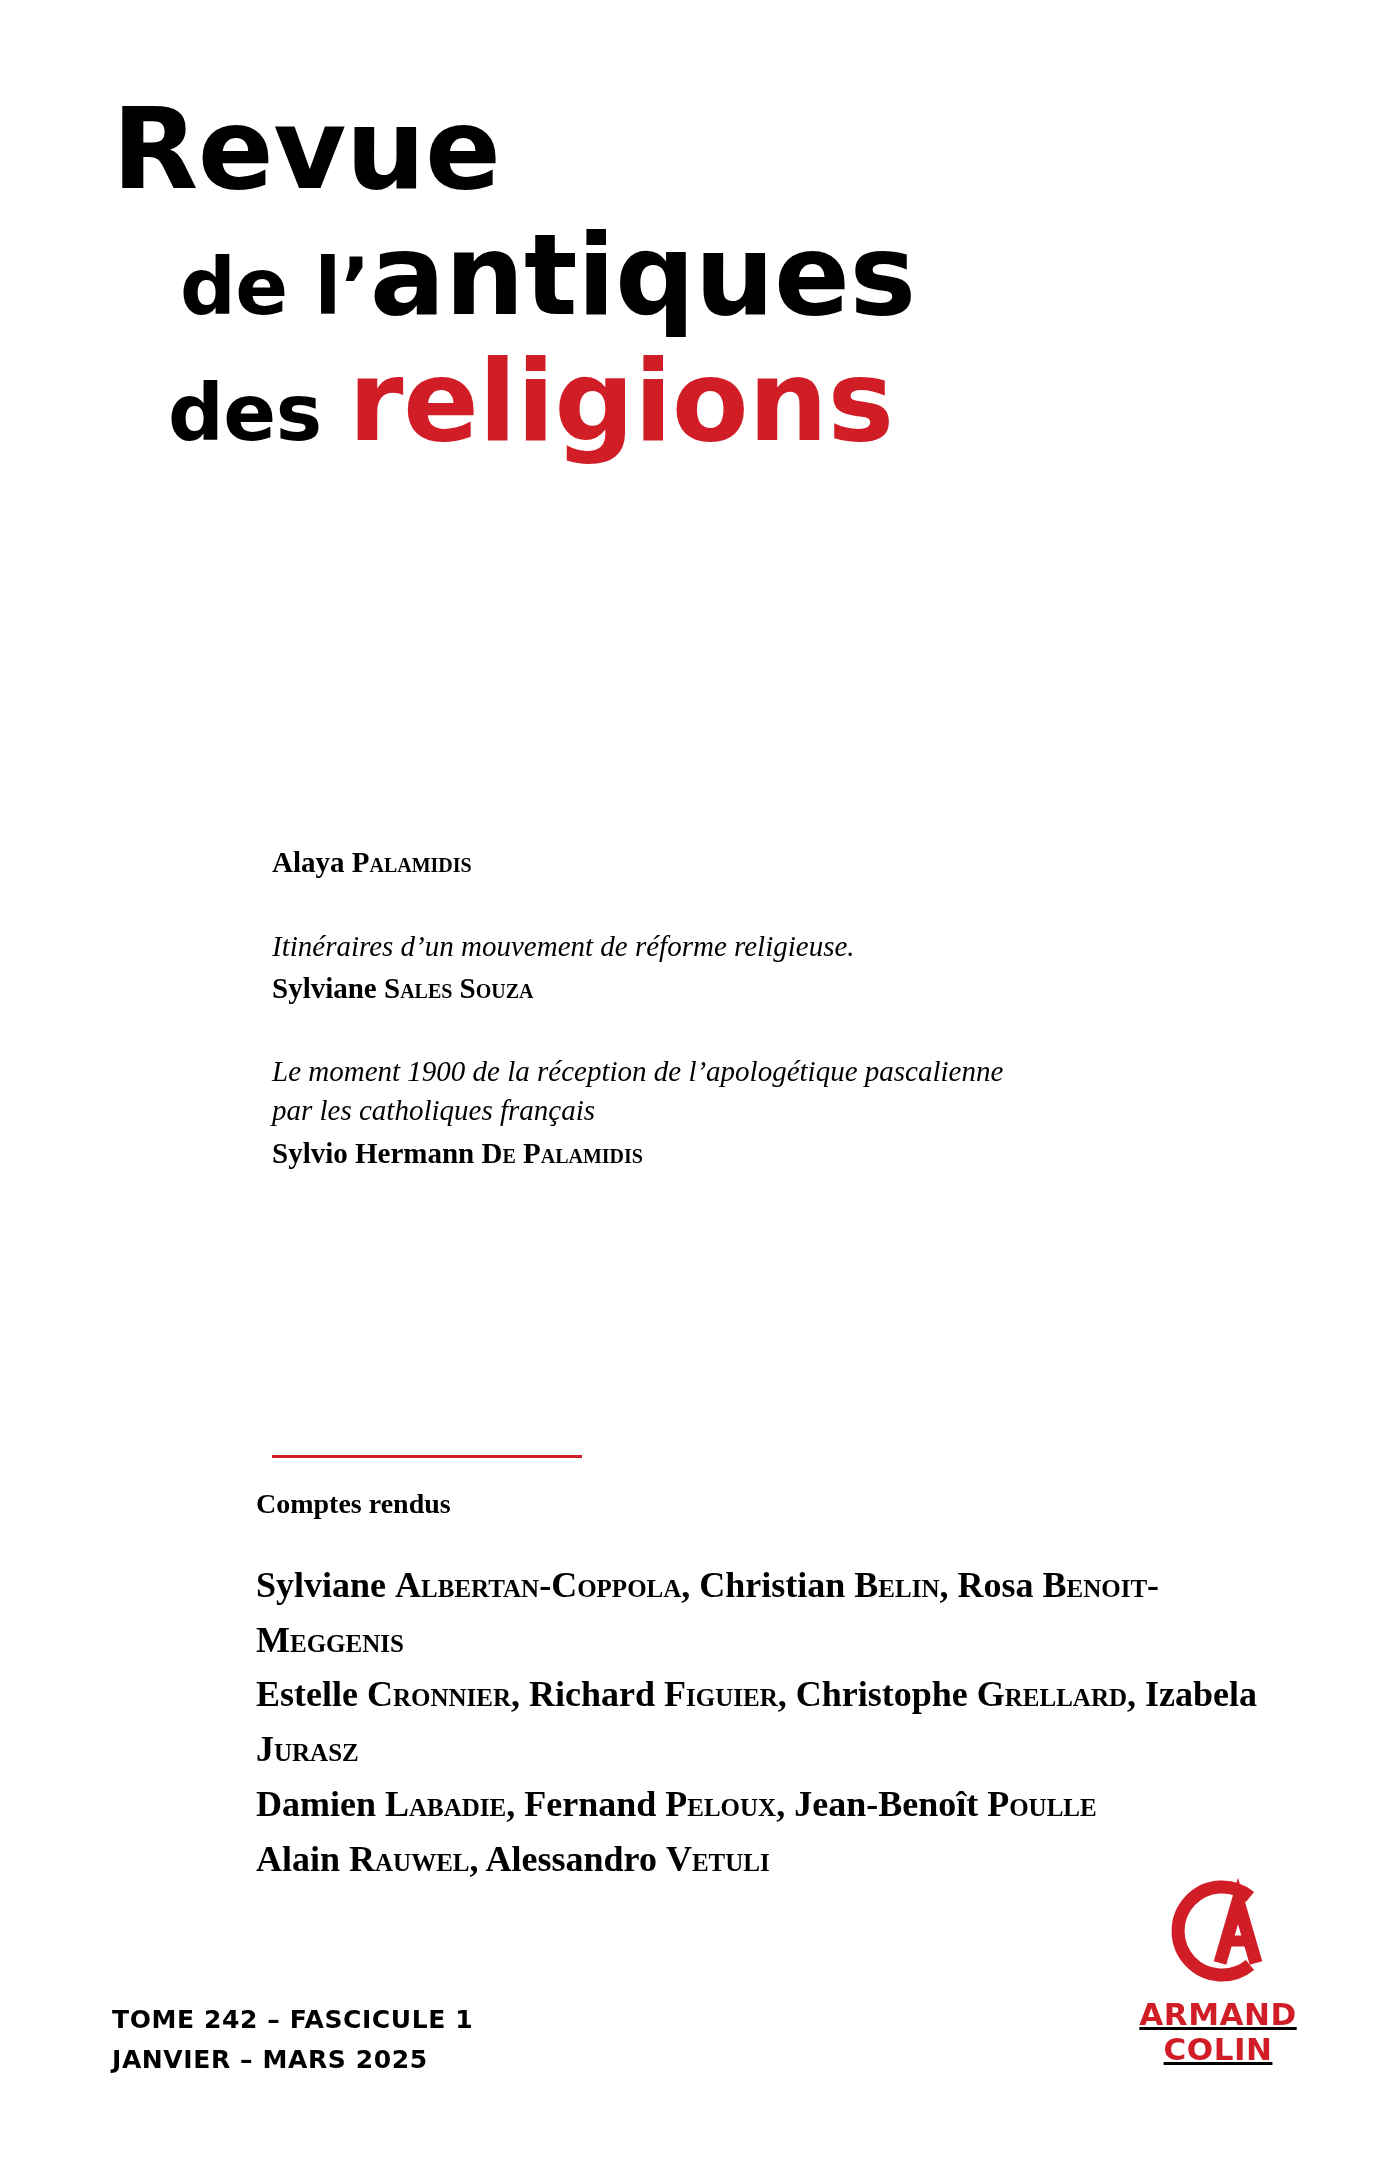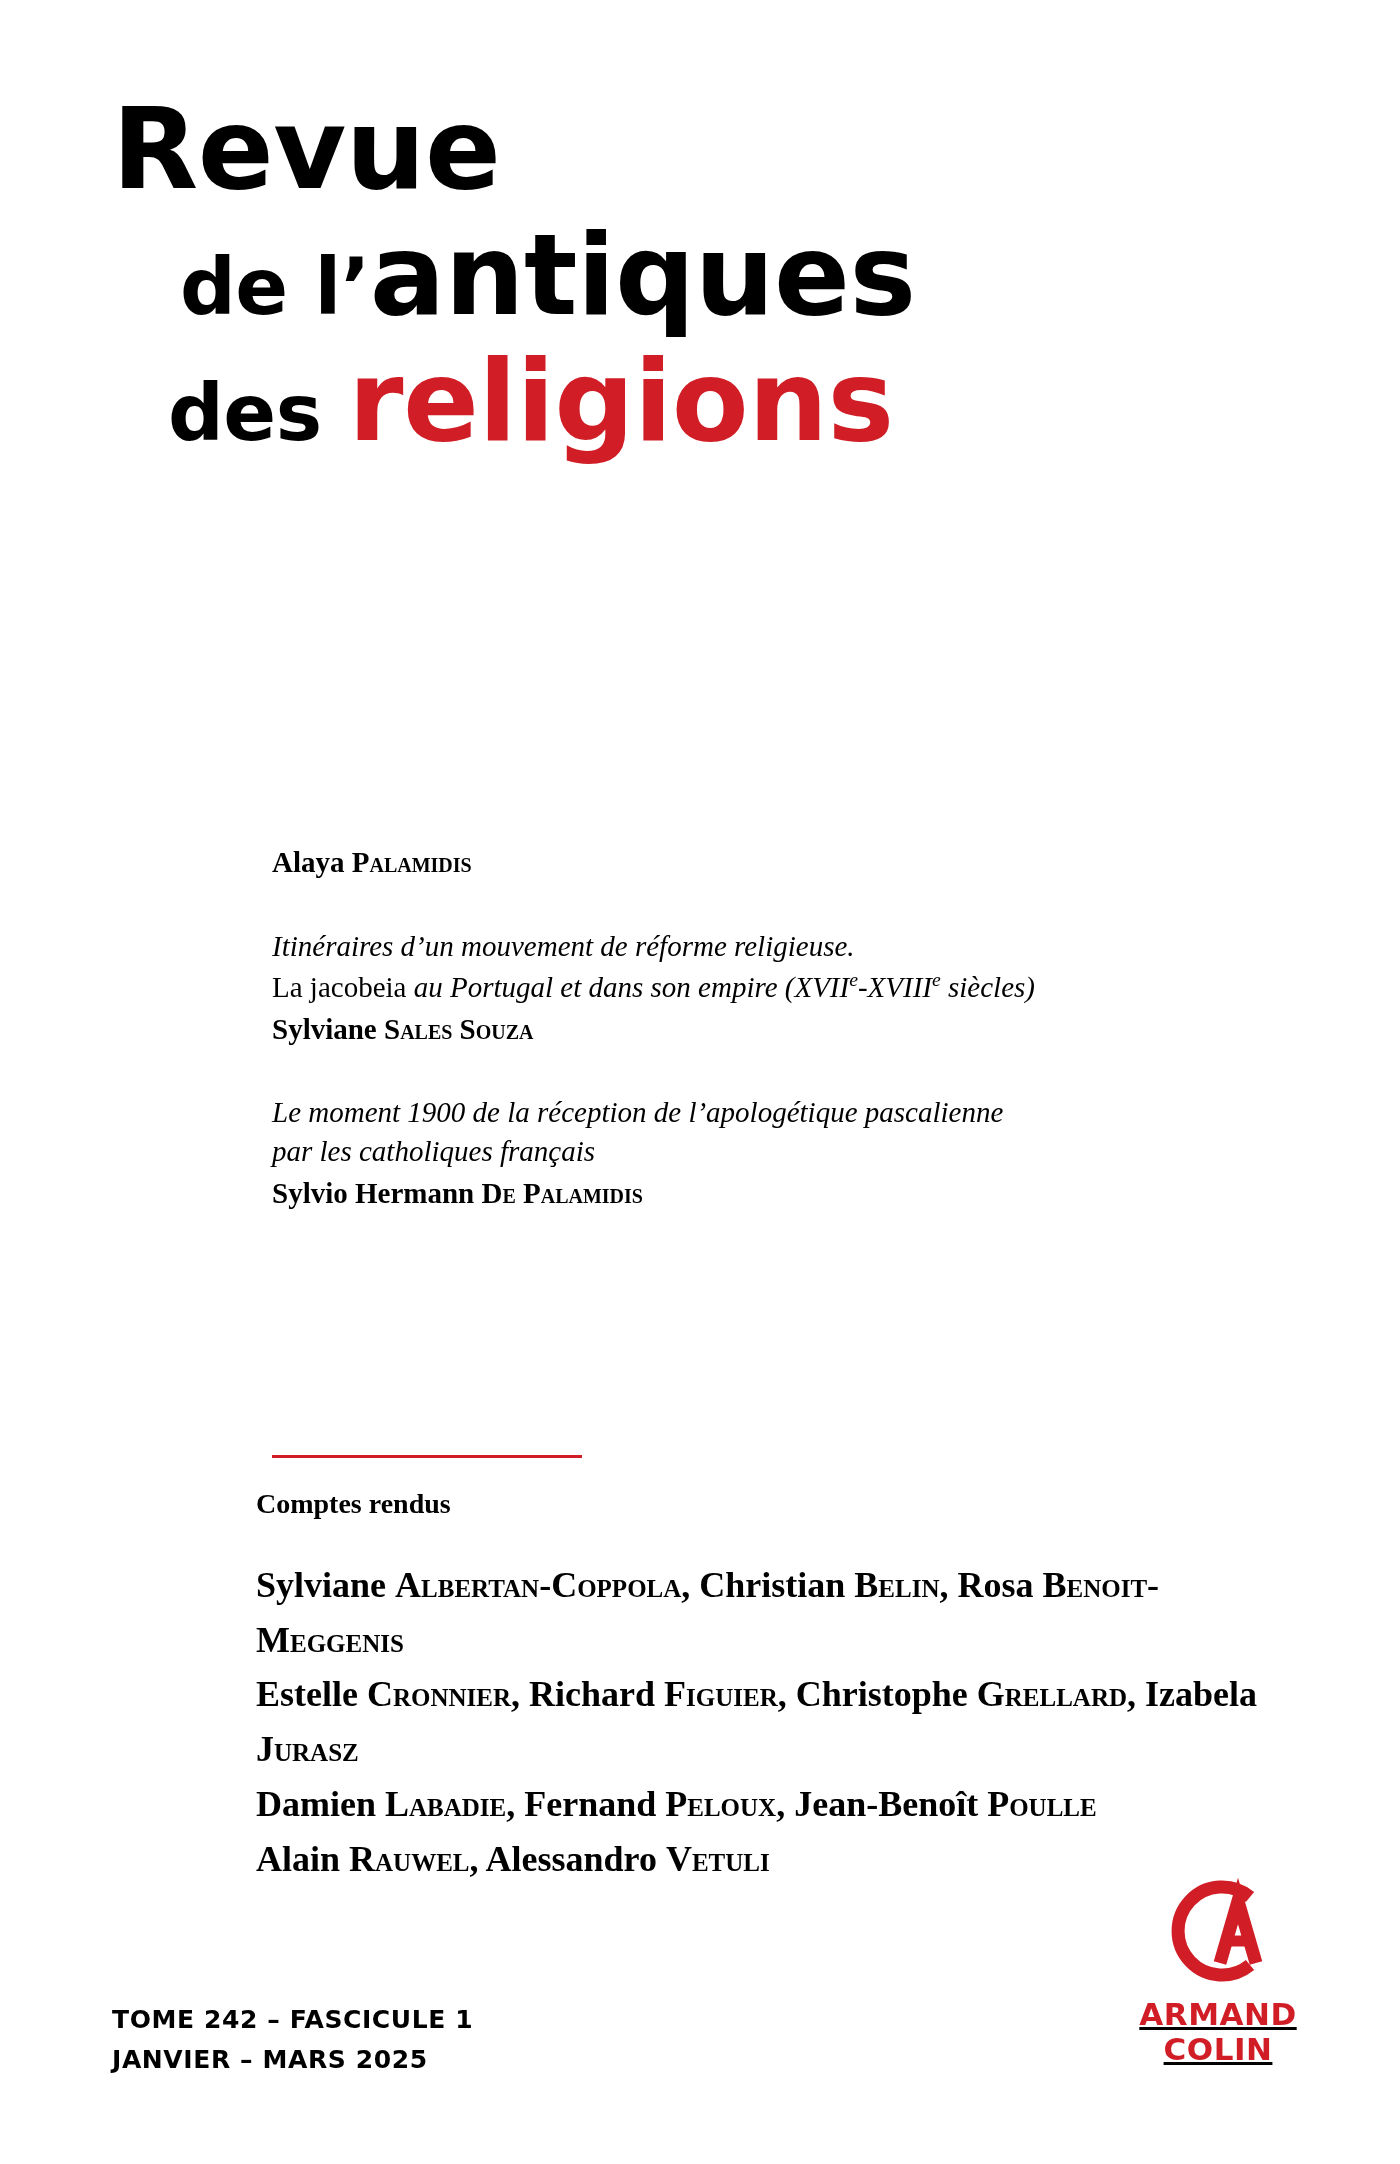--- a/index.html
+++ b/index.html
@@ -169,21 +169,20 @@
 
   <div class="article">
     <div class="art-author">
       <span>Alaya</span>
       <span class="sc">Palamidis</span>
     </div>
   </div>
 
   <div class="article">
     <div class="art-title">Itinéraires d’un mouvement de réforme religieuse.</div>
-    <div class="art-title"><span class="roman">La </span><span class="roman">jacobeia</span><span> au Portugal et dans son empire (XVII</span><sup>e</sup><span>-XVIII</span><sup>e</sup><span> siècles)</span></div>
     <div class="art-author">
       <span>Sylviane</span>
       <span class="sc">Sales Souza</span>
     </div>
   </div>
 
   <div class="article">
     <div class="art-title">Le moment 1900 de la réception de l’apologétique pascalienne</div>
     <div class="art-title">par les catholiques français</div>
     <div class="art-author">

